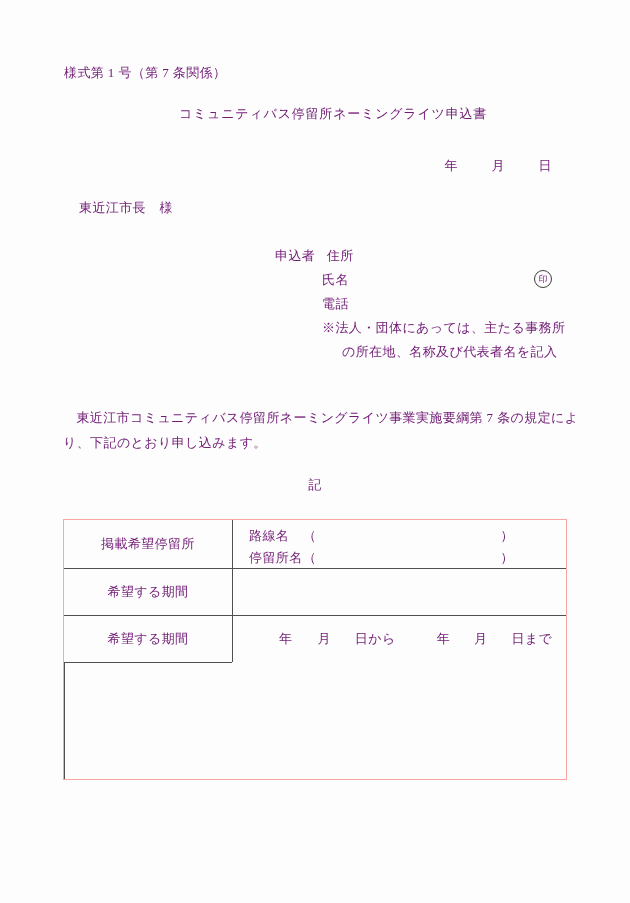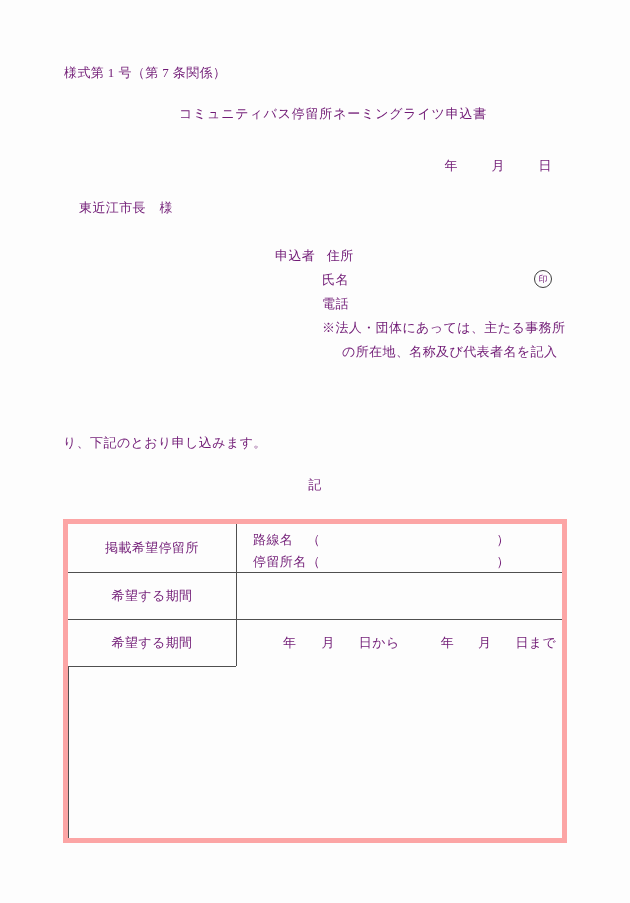--- a/index.html
+++ b/index.html
@@ -35,22 +35,22 @@
   .applicant-phone { left:322px; top:295px; }
   .applicant-note1 { left:322px; top:319px; }
   .applicant-note2 { left:335px; top:343px;margin-left:7px; }
 
   .body-line1 { left:63px; top:409px; width:506px; }
   .body-line2 { left:63px; top:434px; }
   .record-heading { left:0; right:0; top:476px; text-align:center; }
 
   .form-table {
     position:absolute; left:63px; top:519px;
-    width:504px; height:324px;
-    border:5px solid #fca5a5;
+    width:504px; height:261px;
+    border:1px solid #fca5a5;
     box-sizing:border-box;
     display:grid;
     grid-template-columns:168px 1fr;
     grid-template-rows:48px 47px 47px 1fr;
   }
   .cell { box-sizing:border-box; }
   .cell.col2 { border-left:1px solid #4f4f4f; }
   .cell.rborder { border-top:1px solid #4f4f4f; }
   .hcell { display:flex; align-items:center; justify-content:center; text-align:center; }
 
@@ -95,20 +95,21 @@
 
   <div class="seal">
     <span>印</span>
   </div>
 
   <div class="abs applicant-phone">電話</div>
 
   <div class="abs applicant-note1">※法人・団体にあっては、主たる事務所</div>
   <div class="abs applicant-note2">の所在地、名称及び代表者名を記入</div>
 
+  <div class="abs body-line1">　東近江市コミュニティバス停留所ネーミングライツ事業実施要綱第 7 条の規定によ</div>
   <div class="abs body-line2">り、下記のとおり申し込みます。</div>
 
   <div class="abs record-heading">記</div>
 
   <div class="form-table">
 
     <div class="cell hcell">掲載希望停留所</div>
     <div class="cell col2 stop-lines">
       <div class="stop-line">
         <span class="lbl">路線名</span>

